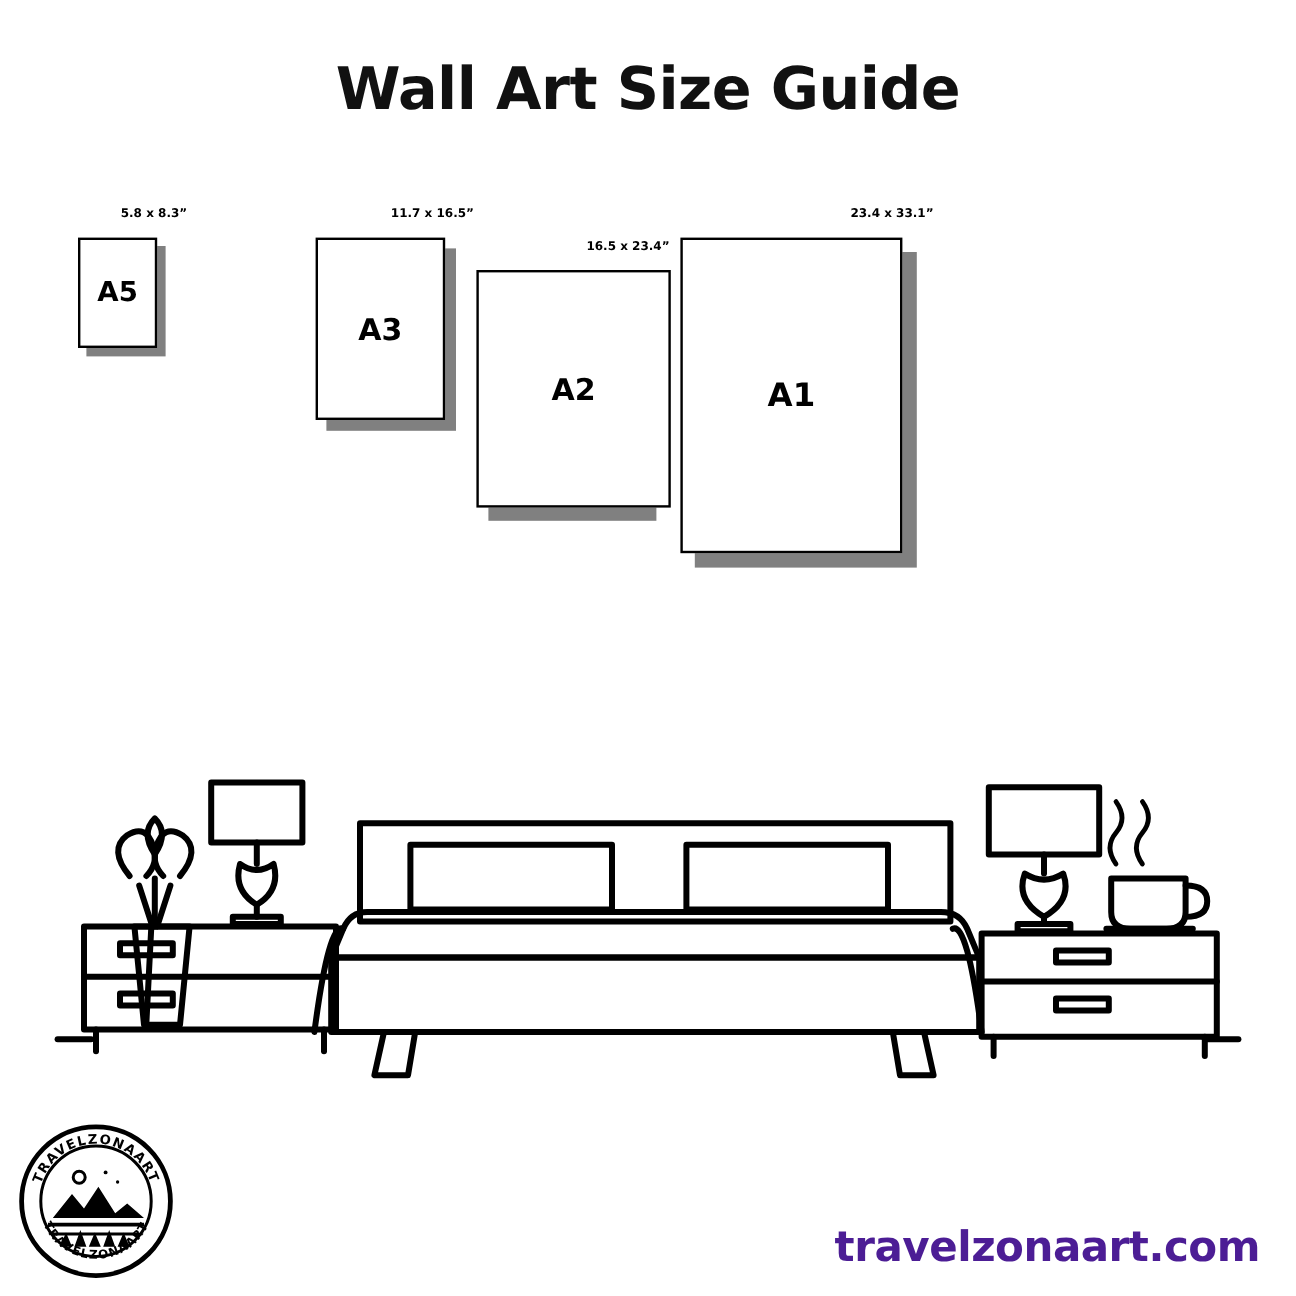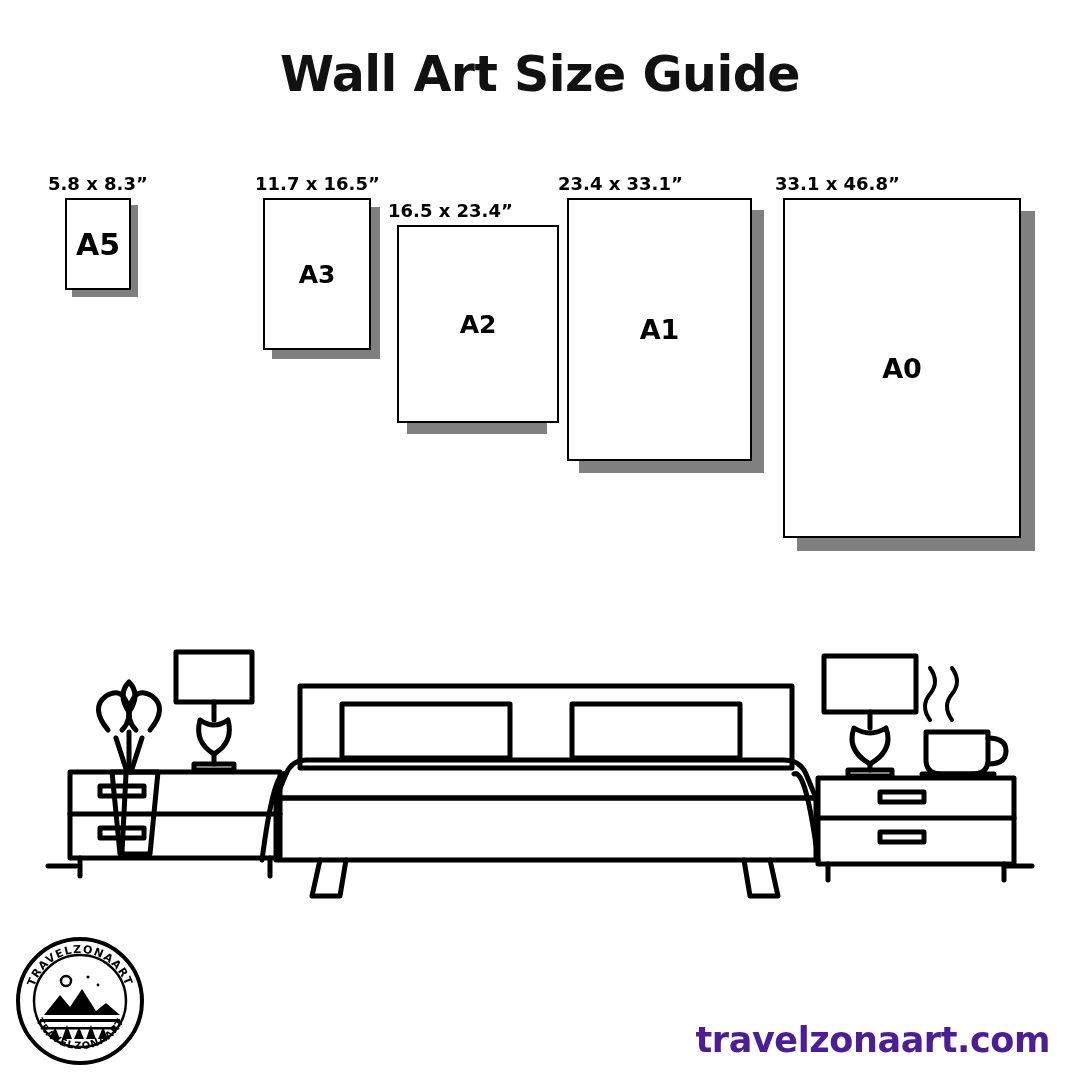--- a/index.html
+++ b/index.html
@@ -36,22 +36,22 @@
     width: 1080px;
     height: 420px;
   }
   .frame-group {
     position: absolute;
   }
   .frame-label {
     position: absolute;
     left: 0;
     width: 100%;
-    text-align: left;
-    font-size: 18px;
+    text-align: right;
+    font-size: 10px;
     font-weight: bold;
     white-space: nowrap;
     color: #000;
   }
   .frame-shadow {
     position: absolute;
     background: #808080;
   }
   .frame-box {
     position: absolute;
@@ -60,21 +60,21 @@
     box-sizing: border-box;
     display: flex;
     align-items: center;
     justify-content: center;
   }
   .frame-name {
     font-size: 25px;
     font-weight: bold;
     color: #000;
   }
-  .frame-name.sm { font-size: 30px; }
+  .frame-name.sm { font-size: 23px; }
   .frame-name.lg { font-size: 27px; text-align: right; }
 
   
   #bedroom-scene {
     position: absolute;
     left: 0;
     top: 560px;
     width: 1080px;
     height: 350px;
   }
@@ -131,27 +131,20 @@
   </div>
 
   <div class="frame-group" style="left:558px; top:0px; width:220px; height:340px;">
     <div class="frame-label" style="top:8px;">23.4 x 33.1”</div>
     <div class="frame-shadow" style="left:21px; top:45px; width:185px; height:263px;"></div>
     <div class="frame-box" style="left:9px; top:33px; width:185px; height:263px;">
       <span class="frame-name lg">A1</span>
     </div>
   </div>
 
-  <div class="frame-group" style="left:775px; top:0px; width:270px; height:420px;">
-    <div class="frame-label" style="top:8px;">33.1 x 46.8”</div>
-    <div class="frame-shadow" style="left:22px; top:46px; width:238px; height:340px;"></div>
-    <div class="frame-box" style="left:8px; top:33px; width:238px; height:340px;">
-      <span class="frame-name lg">A0</span>
-    </div>
-  </div>
 </div>
 
 <svg id="bedroom-scene" viewBox="0 0 1080 350">
   <g fill="none" stroke="#000000" stroke-width="5" stroke-linejoin="round" stroke-linecap="round">
 
     <line x1="48" y1="306" x2="76" y2="306"></line>
     <line x1="1004" y1="306" x2="1032" y2="306"></line>
 
     <g>
       <path d="M108 170 q-18 -22 -2 -34 q16 -10 22 10 q4 14 -6 24"></path>

